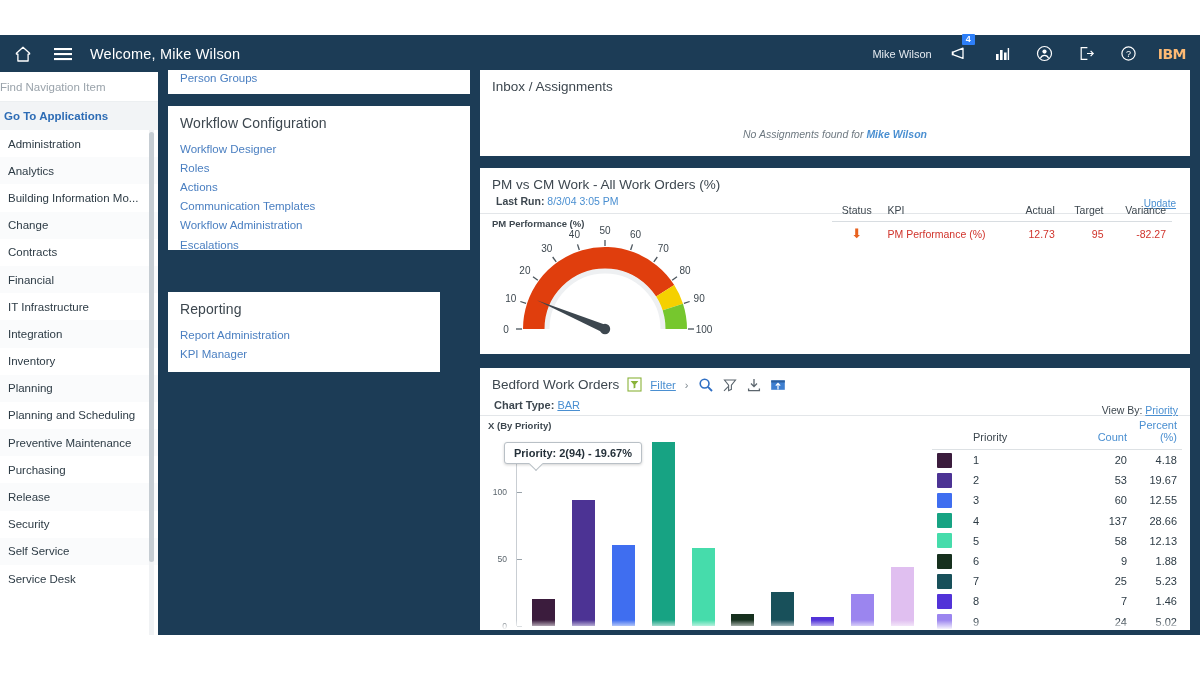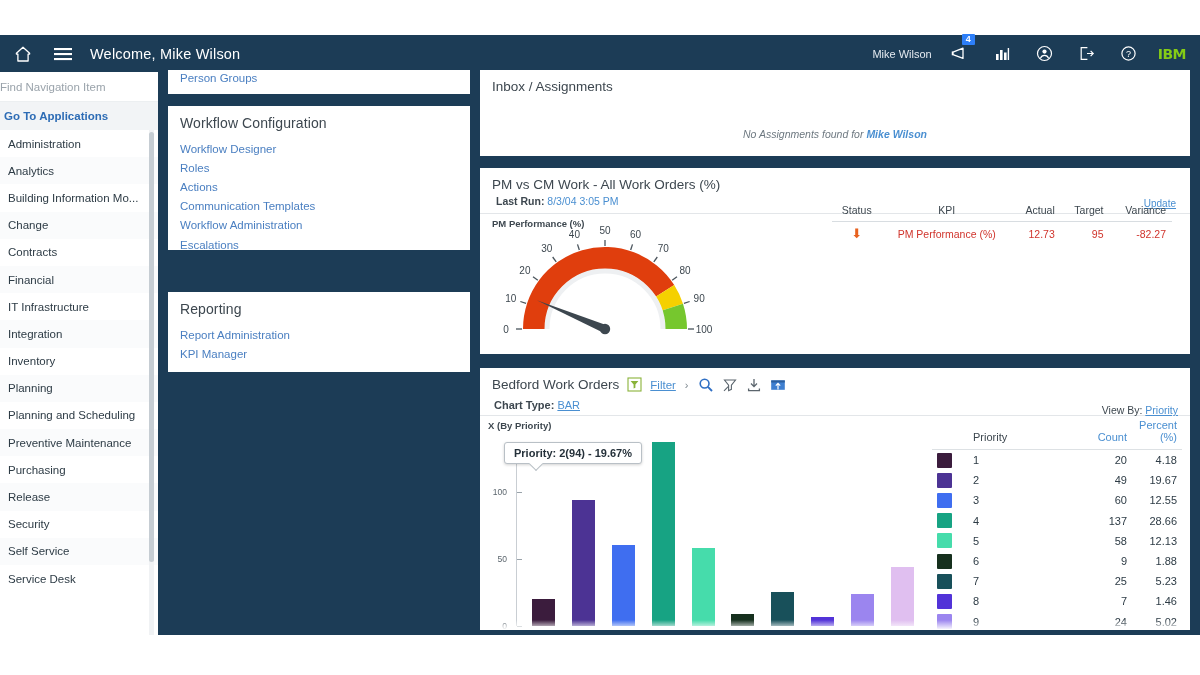--- a/index.html
+++ b/index.html
@@ -23,21 +23,21 @@
   .hdr-icon svg{display:block;}
   .hdr-title{color:#fff;font-size:14.5px;margin-left:14px;letter-spacing:.2px;white-space:nowrap;}
   .hdr-right{margin-left:auto;display:flex;align-items:center;gap:16px;}
   .hdr-user{color:#e4eaf0;font-size:11px;white-space:nowrap;}
   .badge-wrap{position:relative;display:flex;align-items:center;}
   .badge{
     position:absolute;left:14px;top:-7px;background:#2d7ff9;color:#fff;
     font-size:9px;line-height:11px;min-width:11px;height:11px;text-align:center;
     padding:0 1px;border-radius:1px;font-weight:bold;
   }
-  .ibm-logo{color:#84cc16;font-size:14px;font-weight:bold;letter-spacing:-.5px;
+  .ibm-logo{color:#fdba74;font-size:14px;font-weight:bold;letter-spacing:-.5px;
     font-family:"DejaVu Sans",sans-serif;}
 
   
   .bodywrap{position:absolute;left:0;top:72px;width:1200px;height:563px;background:#1c3c56;}
 
   
   .leftnav{
     position:absolute;left:0;top:0;width:158px;height:563px;background:#ffffff;
     box-sizing:border-box;overflow:hidden;
   }
@@ -104,21 +104,21 @@
     text-decoration:underline;
   }
   .gauge-wrap{position:absolute;left:8px;top:58px;width:235px;height:120px;}
   .kpi-table{position:absolute;left:352px;top:32px;width:340px;font-size:10.5px;}
   .kpi-table table{border-collapse:collapse;width:100%;}
   .kpi-table th{
     font-weight:normal;color:#3d474f;padding:4px 6px 5px 6px;
     border-bottom:1px solid #d8dde1;font-size:10.5px;
   }
   .kpi-table td{padding:6px 6px 4px 6px;color:#d0342c;font-size:10.5px;}
-  .th-l{text-align:center;} .th-r{text-align:right;} .th-c{text-align:center;}
+  .th-l{text-align:left;} .th-r{text-align:right;} .th-c{text-align:center;}
   .arrow-down{color:#e8621f;font-size:13px;line-height:10px;}
 
   
   .bedford{height:262px;position:relative;overflow:hidden;}
   .bed-head{display:flex;align-items:center;padding:8px 0 3px 12px;gap:7px;}
   .bed-title{font-size:13.5px;color:#3d474f;}
   .bed-filter{font-size:11.5px;color:#4a8fd1;text-decoration:underline;}
   .bed-chev{font-size:11px;color:#7d878f;margin:0 2px;}
   .icn{width:17px;height:17px;display:flex;align-items:center;justify-content:center;}
   .charttype{font-size:11px;color:#3d474f;font-weight:bold;padding-left:14px;margin-top:3px;}
@@ -307,21 +307,21 @@
         <div id="workflow-links">
             <a class="card-link" href="#">Workflow Designer</a>
             <a class="card-link" href="#">Roles</a>
             <a class="card-link" href="#">Actions</a>
             <a class="card-link" href="#">Communication Templates</a>
             <a class="card-link" href="#">Workflow Administration</a>
             <a class="card-link" href="#">Escalations</a>
           </div>
       </div>
 
-      <div class="card" style="position:absolute;left:0;top:220px;width:302px;height:80px;">
+      <div class="card" style="position:absolute;left:0;top:220px;width:272px;height:80px;">
         <div class="card-title">Reporting</div>
         <div id="reporting-links">
             <a class="card-link" href="#">Report Administration</a>
             <a class="card-link" href="#">KPI Manager</a>
           </div>
       </div>
     </div>
 
     <div class="rightcol">
 
@@ -518,21 +518,21 @@
                   </td>
                   <td class="c-pr">1</td>
                   <td class="c-ct">20</td>
                   <td class="c-pc">4.18</td>
                 </tr>
                 <tr>
                   <td class="c-sw">
                     <span class="swatch" style="background: rgb(76, 51, 148);"></span>
                   </td>
                   <td class="c-pr">2</td>
-                  <td class="c-ct">49</td>
+                  <td class="c-ct">53</td>
                   <td class="c-pc">19.67</td>
                 </tr>
                 <tr>
                   <td class="c-sw">
                     <span class="swatch" style="background: rgb(63, 110, 240);"></span>
                   </td>
                   <td class="c-pr">3</td>
                   <td class="c-ct">60</td>
                   <td class="c-pc">12.55</td>
                 </tr>

